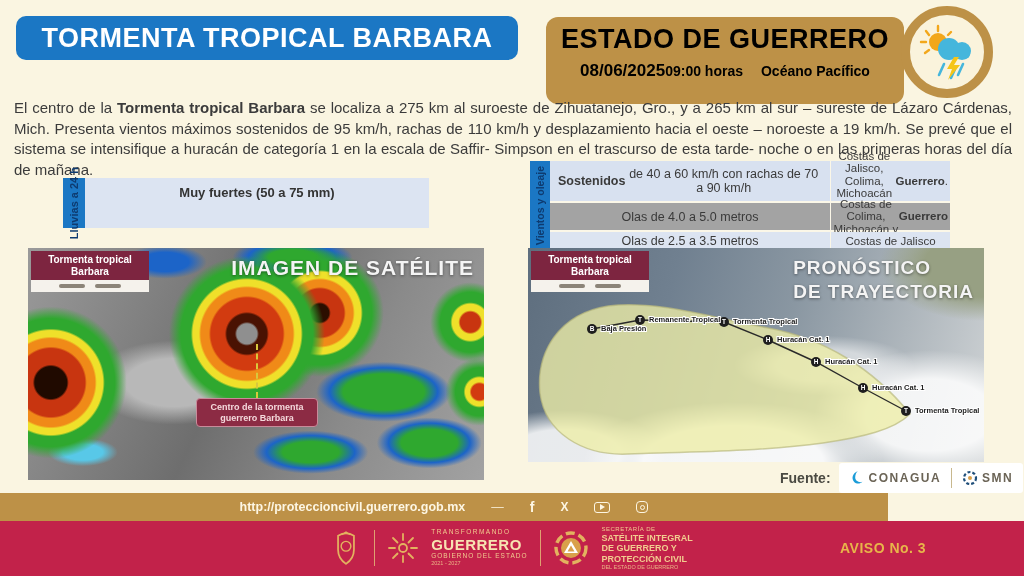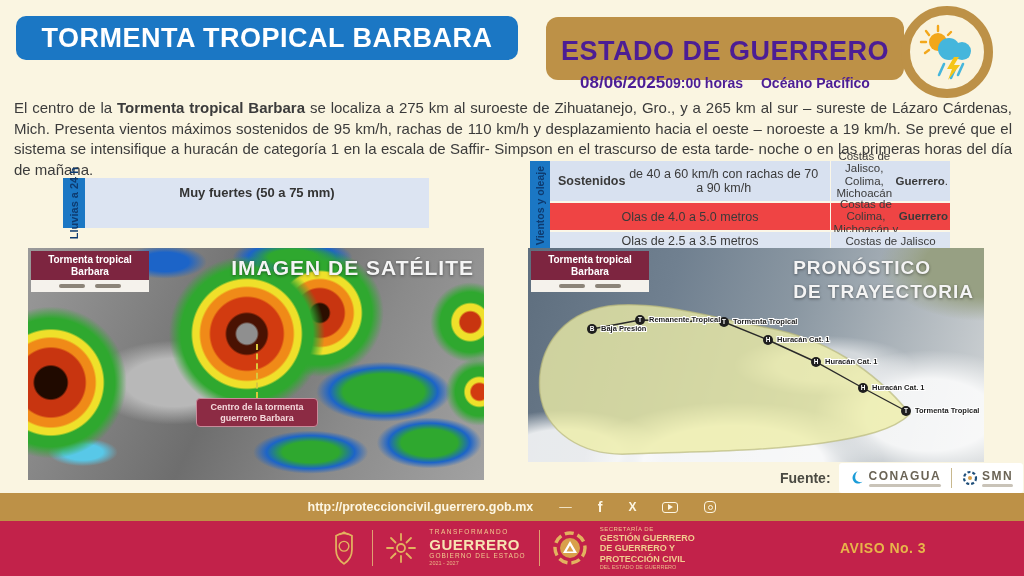--- a/index.html
+++ b/index.html
@@ -3,22 +3,22 @@
 <meta charset="utf-8">
 <style>
   * { margin:0; padding:0; box-sizing:border-box; }
   html,body { width:1024px; height:576px; }
   body { font-family:"Liberation Sans", sans-serif; background:#FAF5E1; position:relative; overflow:hidden; }
   .abs { position:absolute; }
 
   
   .banner-blue { left:16px; top:16px; width:502px; height:44px; background:#1B77C4; border-radius:10px;
     display:flex; align-items:center; justify-content:center; color:#FFFFFF; font-size:27px; font-weight:800; letter-spacing:.5px; }
-  .banner-gold { left:546px; top:17px; width:358px; height:63px; background:#BD9147; border-radius:12px;
-    color:#4c1d95; text-align:center; padding-top:19px; }
+  .banner-gold { left:546px; top:17px; width:358px; height:87px; background:#BD9147; border-radius:12px;
+    color:#000000; text-align:center; padding-top:7px; }
   .banner-gold .state { font-size:27px; font-weight:800; letter-spacing:.5px; }
   .banner-gold .dateline { margin-top:6px; font-weight:700; font-size:14px; display:flex; justify-content:center; align-items:baseline; }
   .banner-gold .dateline .d { font-size:17px; }
   .banner-gold .dateline .sp { width:18px; }
   .weather-badge { left:901px; top:6px; width:92px; height:92px; border-radius:50%; background:#FAF3DC; border:9px solid #BD9147;
     display:flex; align-items:center; justify-content:center; z-index:5; }
 
   
   .bulletin { left:14px; top:98px; width:998px; font-size:15px; line-height:20.5px; color:#3B3B3B; text-align:justify; }
   .bulletin .b, .seg-b { font-weight:700; }
@@ -34,21 +34,21 @@
   
   .winds-table { left:530px; top:161px; display:flex; }
   .winds-table .vbar { width:20px; }
   .winds-table .vbar span { font-size:10.5px; }
   .winds-grid { width:400px; display:flex; flex-direction:column; gap:2px; background:#FBF7E8; }
   .wrow { display:flex; gap:1px; }
   .wcell { display:flex; align-items:center; justify-content:center; text-align:center; color:#3A3A3A; }
   .wdesc { width:280px; font-size:12.5px; padding:1px 8px; }
   .wcoast { width:119px; font-size:11.5px; line-height:12.5px; padding:1px 2px; }
   .wrow:nth-child(1) { height:40px; } .wrow:nth-child(1) .wcell { background:#D8E1F0; }
-  .wrow:nth-child(2) { height:27px; } .wrow:nth-child(2) .wcell { background:#ef4444; }
+  .wrow:nth-child(2) { height:27px; } .wrow:nth-child(2) .wcell { background:#a3a3a3; }
   .wrow:nth-child(3) { height:18px; } .wrow:nth-child(3) .wcell { background:#DCE4F1; }
 
   
   .panel { overflow:hidden; }
   .sat-panel { left:28px; top:248px; width:456px; height:232px; }
   .sat-bg { position:absolute; inset:0;
     background:
       radial-gradient(circle at 48% 37%, #8F8F8F 0 10px, #4A1202 12px 20px, #D23B10 22px 36px, #F08A18 38px 46px, #EFE02A 48px 54px, #2FA82F 56px 66px, rgba(47,168,47,0) 78px),
       radial-gradient(circle at 64% 28%, #2B0E00 0 9px, #C83510 11px 24px, #F08A18 26px 33px, #EFE02A 35px 41px, #2FA82F 43px 52px, rgba(47,168,47,0) 64px),
       radial-gradient(circle at 5% 58%, #200A00 0 16px, #C83510 18px 34px, #F08A18 36px 44px, #EFE02A 46px 52px, #2FA82F 54px 64px, rgba(47,168,47,0) 76px),
@@ -81,27 +81,27 @@
   .center-callout { position:absolute; left:168px; top:150px; width:122px; background:#8C2B44; border:1px solid #C98A9A; border-radius:4px;
     color:#F5D9DC; font-size:9px; font-weight:700; text-align:center; line-height:10.5px; padding:3px 2px; z-index:3; }
   .callout-line { position:absolute; left:228px; top:96px; height:54px; width:0; border-left:2px dashed #D8C83C; z-index:2; }
   .track-svg { position:absolute; inset:0; z-index:2; }
 
   
   .fuente-row { left:780px; top:463px; display:flex; align-items:center; gap:8px; height:30px; }
   .fuente-label { font-size:14px; font-weight:800; color:#4A4A42; }
   .fuente-chip { background:#FFFFFF; border-radius:3px; display:flex; align-items:center; gap:10px; padding:3px 10px; height:30px; }
   .agency { display:flex; align-items:center; gap:4px; }
-  .agency .txtcol { display:flex; flex-direction:column; }
+  .agency .txtcol { display:flex; flex-direction:row; }
   .agency .nm { font-size:12px; font-weight:700; color:#6B6456; letter-spacing:1.5px; }
   .agency .sub { width:100%; height:3px; background:#C9C3B8; border-radius:2px; margin-top:1px; }
   .chip-div { width:1px; height:20px; background:#C8B88E; }
 
   
-  .url-bar { left:0; top:493px; width:1024px; height:28px; background:#BD9147; display:flex; align-items:center; justify-content:center; gap:26px;
+  .url-bar { left:0; top:493px; width:888px; height:28px; background:#BD9147; display:flex; align-items:center; justify-content:center; gap:26px;
     color:#FDF6E3; font-size:12.5px; font-weight:700; }
   .url-bar .dash { font-weight:400; opacity:.9; }
   .soc { display:inline-flex; align-items:center; justify-content:center; }
   .soc-f { font-size:14px; font-weight:800; }
   .soc-x { font-size:12px; font-weight:800; }
   .soc-yt { width:16px; height:11px; border:1.5px solid #FDF6E3; border-radius:3px; }
   .soc-yt i { display:block; width:0; height:0; border-left:5px solid #FDF6E3; border-top:3px solid rgba(0,0,0,0); border-bottom:3px solid rgba(0,0,0,0); margin:auto; margin-top:1px; margin-left:5px; }
   .soc-ig { width:12px; height:12px; border:1.5px solid #FDF6E3; border-radius:4px; }
   .soc-ig i { display:block; width:5px; height:5px; border:1.5px solid #FDF6E3; border-radius:50%; margin:1.5px auto; }
 
@@ -335,20 +335,20 @@
     </div>
     <div class="gold-div"></div>
     <svg width="34" height="34" viewBox="0 0 34 34">
       <circle cx="17" cy="17" r="15" fill="none" stroke="#E3B25F" stroke-width="3.4" stroke-dasharray="9 4"></circle>
       <circle cx="17" cy="17" r="10" fill="#D9A04A"></circle>
       <polygon points="17,10 24,22 10,22" fill="#FFFFFF"></polygon>
       <polygon points="17,14.5 20.5,20.5 13.5,20.5" fill="#D9A04A"></polygon>
     </svg>
     <div class="sec-text">
       <div class="s1">SECRETARÍA DE</div>
-      <div class="s2">GESTIÓN GUERRERO</div>
+      <div class="s2">SATÉLITE INTEGRAL</div>
       <div class="s2">DE GUERRERO Y</div>
       <div class="s2">PROTECCIÓN CIVIL</div>
       <div class="s5">DEL ESTADO DE GUERRERO</div>
     </div>
   </div>
 </div>
 <div class="abs aviso">AVISO No. 3</div>
 
 </body></html>

